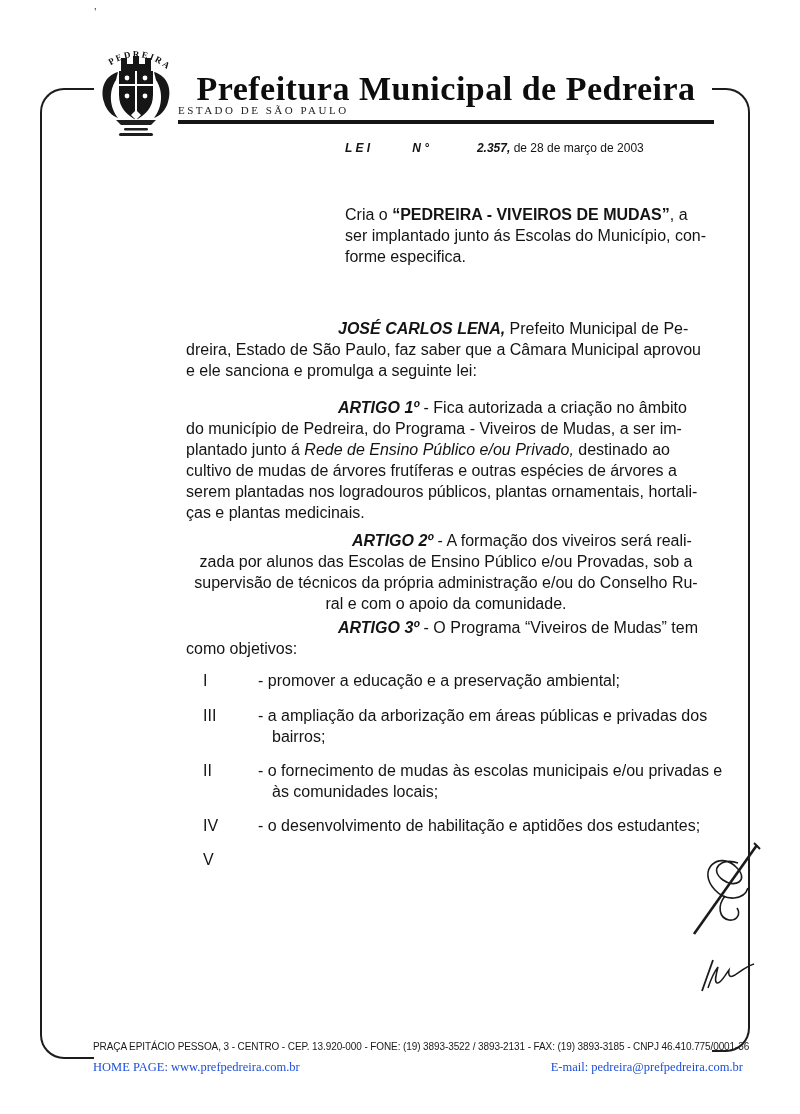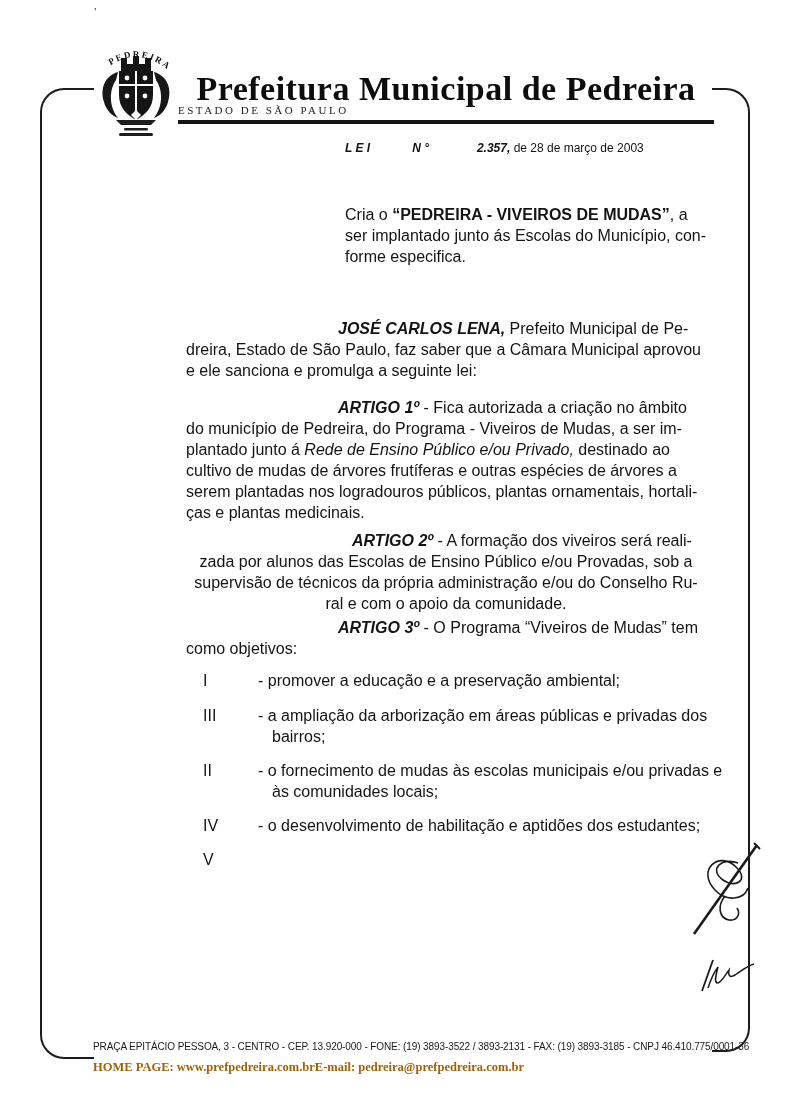--- a/index.html
+++ b/index.html
@@ -58,22 +58,22 @@
   .obj-row.first{margin-bottom:14px;}
   .obj-num{flex:none;width:55px;}
   .obj-text{flex:1;padding-left:14px;text-indent:-14px;white-space:pre-line;}
   
   .signature{left:678px;top:833px;width:100px;height:162px;}
   
   .footer-line1{
     left:93px;top:1041px;font-size:10px;letter-spacing:-0.1px;white-space:nowrap;color:#1a1a1a;
   }
   .footer-line2{
-    left:93px;top:1060px;width:650px;display:flex;
-    font-family:"Liberation Serif", serif;font-size:12.5px;color:#a16207;font-weight:bold;
+    left:93px;top:1060px;width:650px;display:flex;justify-content:space-between;
+    font-family:"Liberation Serif", serif;font-size:12.5px;color:#1d4ed8;
   }
   .artifact{left:94px;top:6px;font-size:11px;color:#333;}
 </style>
 </head>
 <body>
 
 <div class="abs artifact">’</div>
 
 <div class="abs frame-left"></div>
 <div class="abs frame-right"></div>

